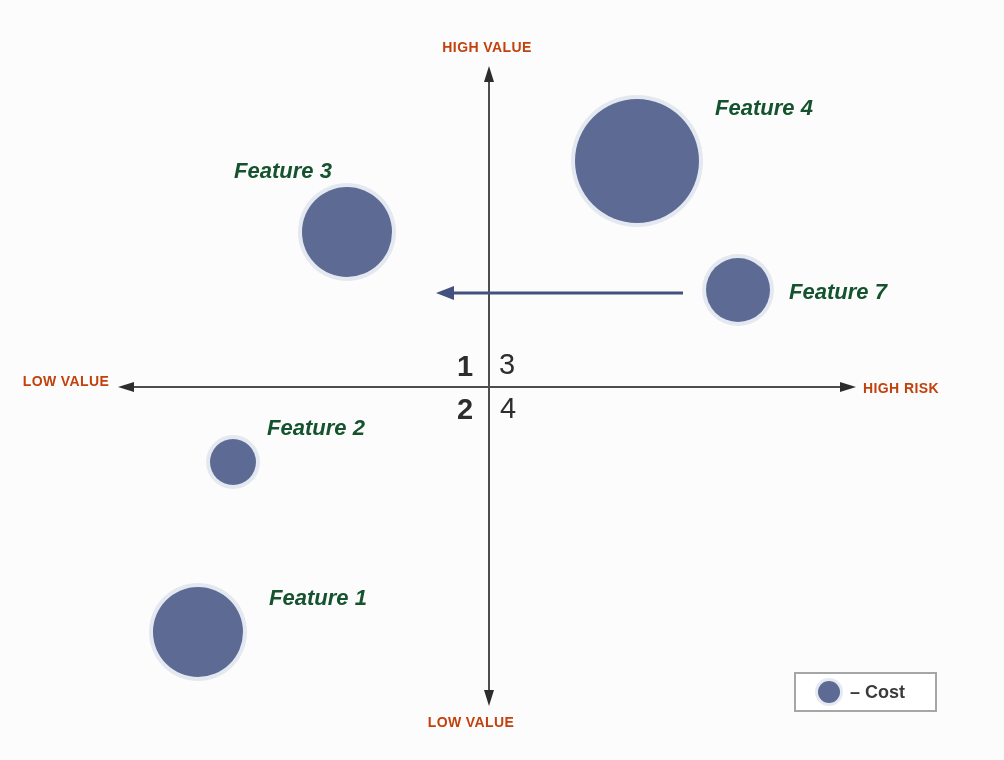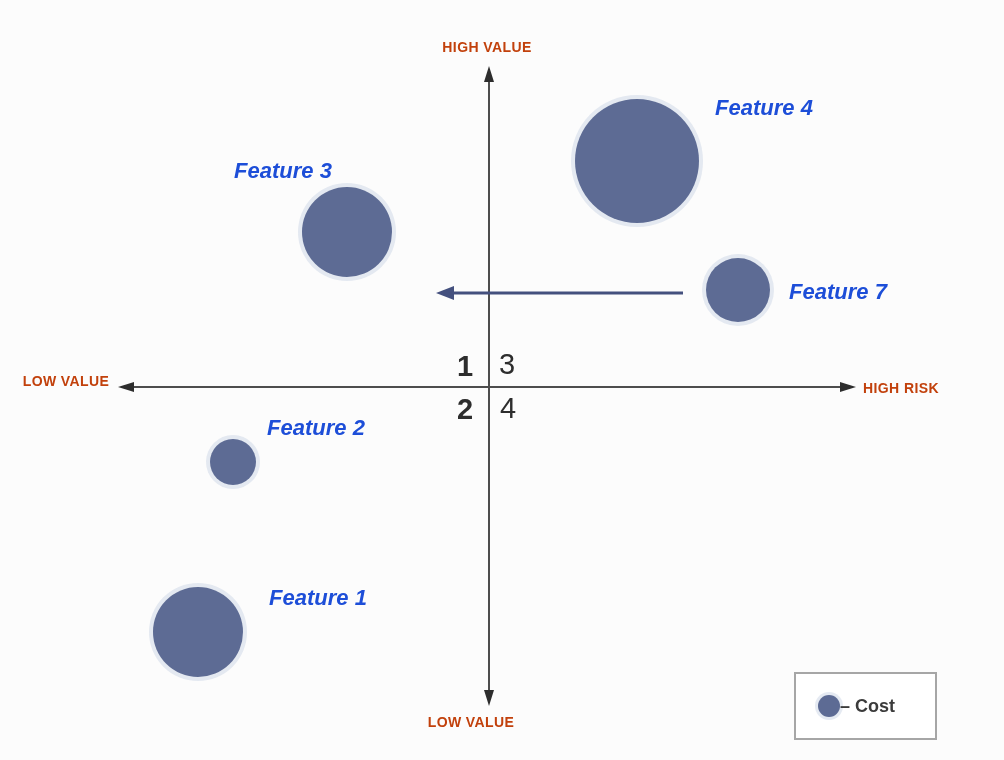--- a/index.html
+++ b/index.html
@@ -49,33 +49,34 @@
     border-radius: 50%;
     background: #5d6b94;
     box-shadow: 0 0 0 4px rgba(208, 216, 232, 0.55);
   }
   .bubble-label {
     position: absolute;
     transform: translate(-50%, -50%);
     font-size: 22px;
     font-weight: 700;
     font-style: italic;
-    color: #1d4ed8;
+    color: #14532d;
     white-space: nowrap;
   }
   .legend {
     position: absolute;
     left: 794px; top: 672px;
-    width: 143px; height: 68px;
+    width: 143px; height: 40px;
     background: #ffffff;
     border: 2px solid #a6a6a6;
     box-sizing: border-box;
     display: flex;
     align-items: center;
     padding-left: 22px;
+    gap: 10px;
   }
   .legend-bubble {
     width: 22px; height: 22px;
     border-radius: 50%;
     background: #5d6b94;
     box-shadow: 0 0 0 3px rgba(208, 216, 232, 0.55);
     flex: 0 0 auto;
   }
   .legend-label {
     font-size: 18px;

